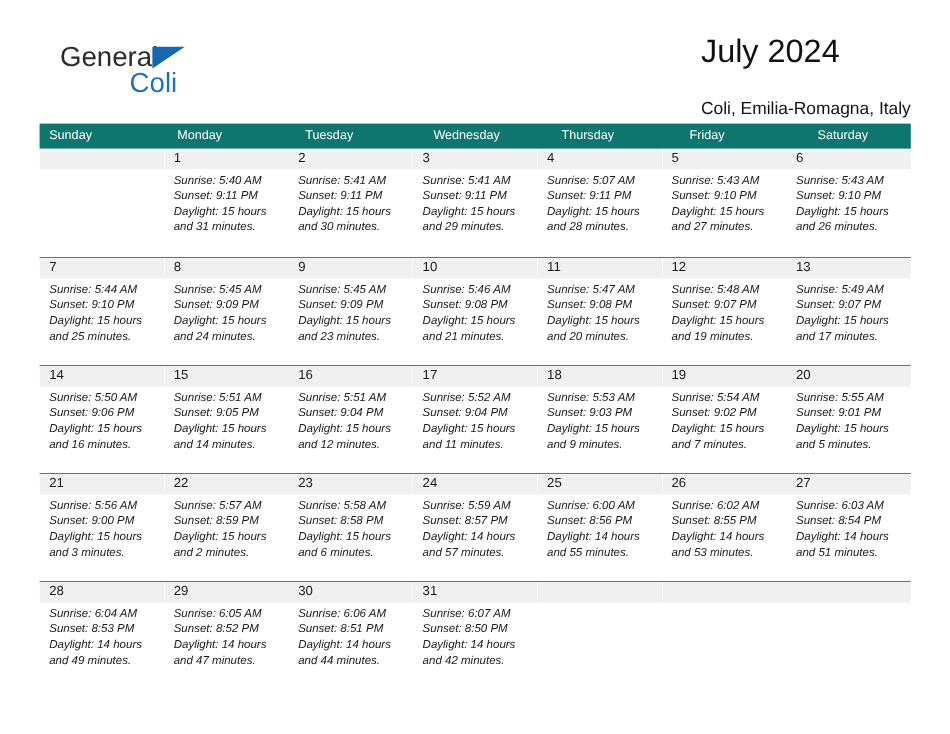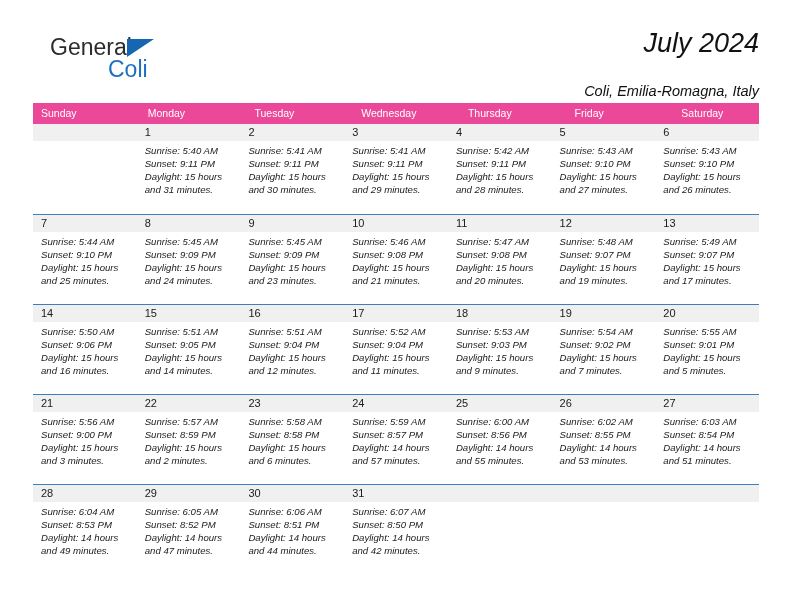--- a/index.html
+++ b/index.html
@@ -62,22 +62,20 @@
     font-size: 23px;
     line-height: 26px;
     color: #1f6fc0;
     font-weight: 400;
   }
 
   .title-block {
     position: absolute;
     right: 0;
     top: 0;
-    text-align: right;
-    font-style: italic;
   }
   .cal-title {
     font-size: 27px;
     line-height: 34px;
     color: #111111;
     font-weight: 400;
     white-space: nowrap;
   }
   .cal-subtitle {
     margin-top: 22px;
@@ -91,21 +89,21 @@
   
   .calendar {
     position: absolute;
     left: 33px;
     top: 103px;
     width: 726px;
   }
   .weekday-row {
     display: flex;
     width: 100%;
-    background: #ec4899;
+    background: #0f766e;
     height: 21px;
     gap: 21px;
   }
   .weekday {
     flex: 1 1 0;
     box-sizing: border-box;
     padding-left: 8px;
     font-size: 10.5px;
     line-height: 21px;
     color: #ffffff;
@@ -218,21 +216,21 @@
             <div class="day-body">
               <div>Sunrise: 5:41 AM</div>
               <div>Sunset: 9:11 PM</div>
               <div>Daylight: 15 hours</div>
               <div>and 29 minutes.</div>
             </div>
           </div>
           <div class="day-cell">
             <div class="day-number-band">4</div>
             <div class="day-body">
-              <div>Sunrise: 5:42 AM</div>
+              <div>Sunrise: 5:07 AM</div>
               <div>Sunset: 9:11 PM</div>
               <div>Daylight: 15 hours</div>
               <div>and 28 minutes.</div>
             </div>
           </div>
           <div class="day-cell">
             <div class="day-number-band">5</div>
             <div class="day-body">
               <div>Sunrise: 5:43 AM</div>
               <div>Sunset: 9:10 PM</div>

